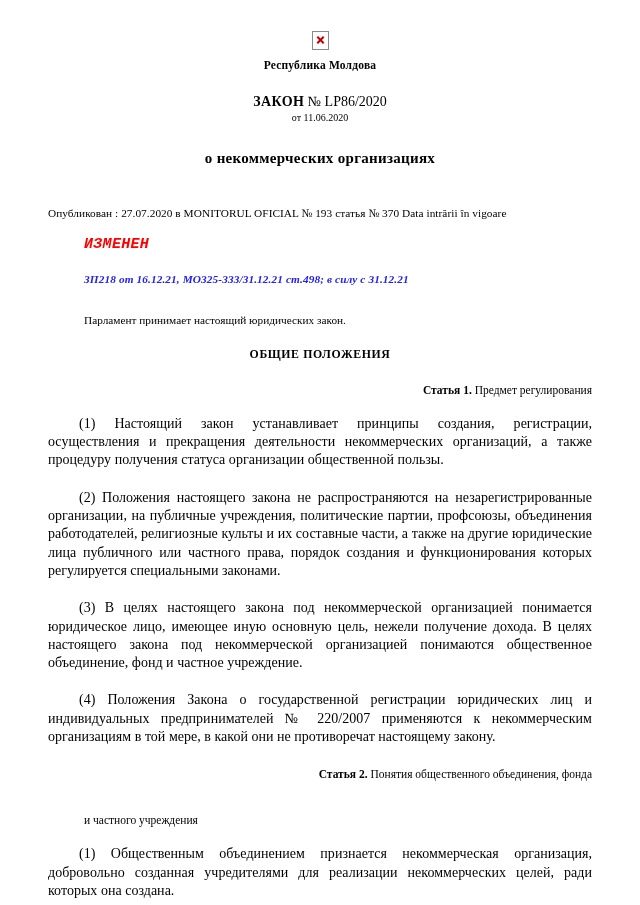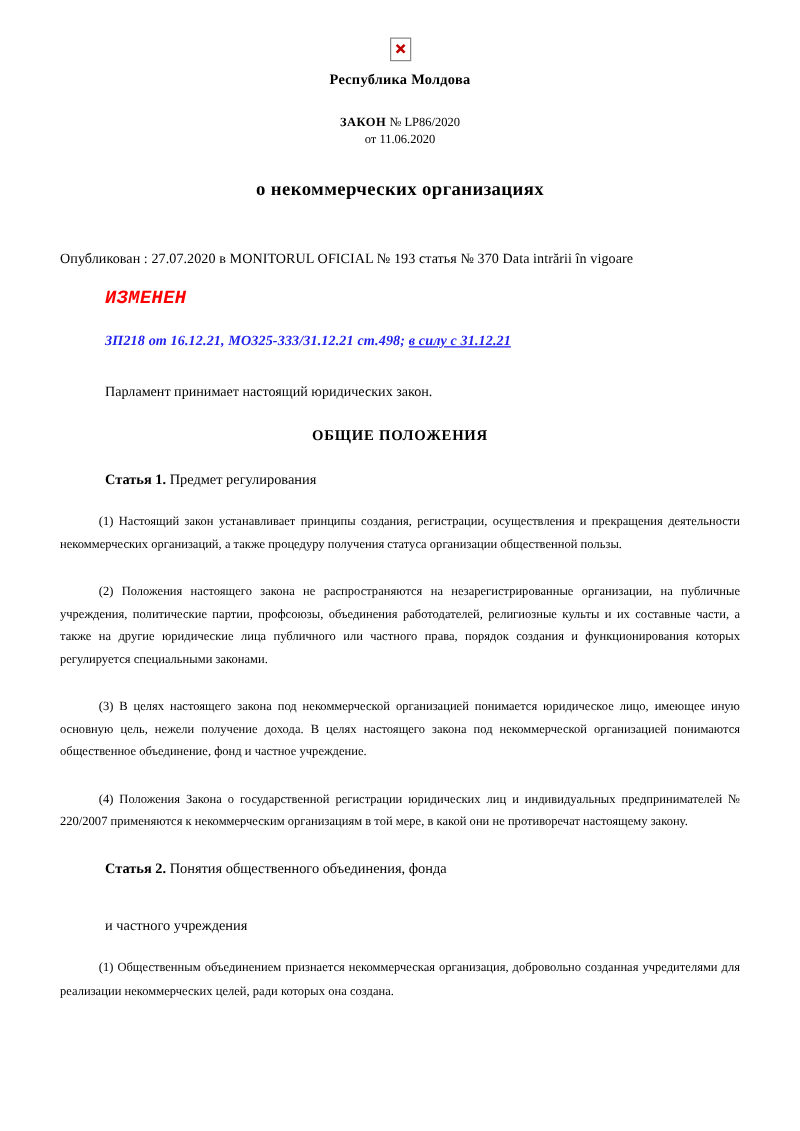--- a/index.html
+++ b/index.html
@@ -54,21 +54,21 @@
     font-weight: bold;
     letter-spacing: 0.2px;
   }
   .parliament {
     margin-top: 20px;
     font-size: 19px;
     letter-spacing: 1.6px;
   }
   .lawline {
     margin-top: 23px;
-    font-size: 10px;
+    font-size: 14px;
   }
   .lawline b { font-weight: bold; letter-spacing: 0.4px; }
   .lawdate {
     margin-top: 2px;
     font-size: 10px;
   }
   .doctitle {
     margin-top: 27px;
     font-size: 15px;
     font-weight: bold;
@@ -96,21 +96,20 @@
   }
   .amend-ref {
     margin-top: 20px;
     color: #2222ee;
     font-style: italic;
     font-weight: bold;
     font-size: 11.3px;
     letter-spacing: 0.1px;
   }
   .amend-ref .lnk {
-    text-decoration: underline;
     color: #2222ee;
     cursor: pointer;
     text-align: right;
   }
 
   
   .intro {
     margin-top: 29px;
     padding-left: 36px;
     font-size: 11.3px;
@@ -125,32 +124,33 @@
     margin-top: 21px;
     text-align: center;
     font-size: 11.8px;
     font-weight: bold;
     letter-spacing: 0.6px;
   }
   .article-head {
     margin-top: 22px;
     padding-left: 36px;
     font-size: 11.5px;
+    text-align: right;
   }
   .article-head b { font-weight: bold; }
   .article-sub {
     margin-top: 34px;
     padding-left: 36px;
     font-size: 11.5px;
   }
   p.para {
     margin: 19px 0 0 0;
     text-align: justify;
     text-indent: 31px;
-    font-size: 10px;
+    font-size: 14px;
     line-height: 18.3px;
     letter-spacing: 0.02px;
   }
   p.para:last-child { margin-bottom: 0; }
 </style>
 </head>
 <body>
 
 <div class="page">
 

